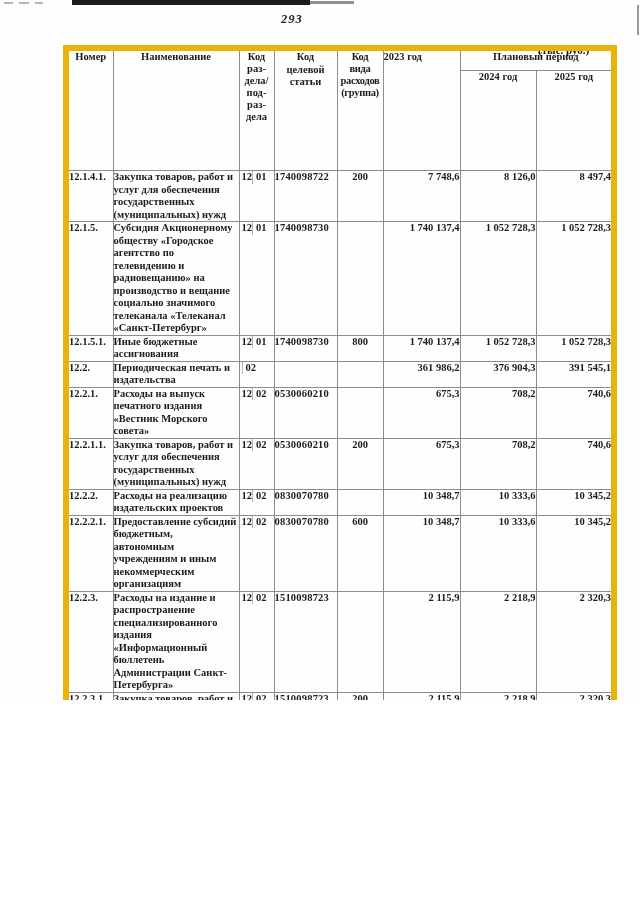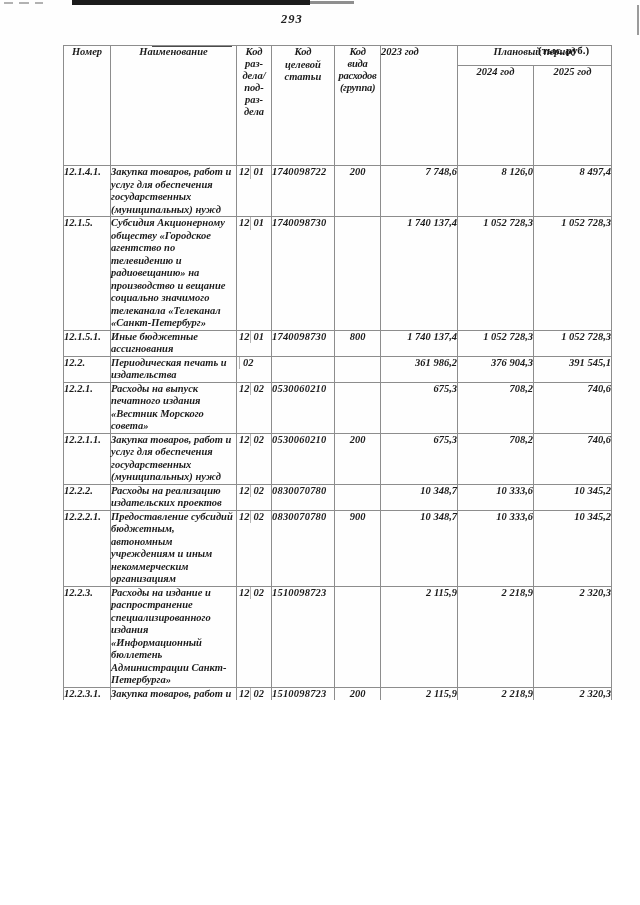--- a/index.html
+++ b/index.html
@@ -9,21 +9,21 @@
           font-size:12.5px;letter-spacing:1px;color:#222;}
   .units{position:absolute;left:538px;top:44px;font-weight:bold;font-size:11px;color:#141414;}
 
   
   .art{position:absolute;}
 
   table.tbl{position:absolute;left:63px;top:45px;border-collapse:collapse;table-layout:fixed;
             font-weight:bold;}
   .tbl th,.tbl td{border:1px solid #8d8d8d;padding:0;vertical-align:top;
                   font-size:10.5px;color:#1b1b1b;}
-  .tbl{border:1px solid #eab308;font-style:italic;}
+  .tbl{border:6px solid #eab308;}
 
   
   .h-plan{height:19px;text-align:center;vertical-align:middle;font-size:11px;
           border-bottom:1px dashed #9a9a9a;}
   .row-years{height:100px;}
   .h-year{text-align:center;padding-top:3px;}
   .h-num{text-align:center;padding-top:28px;}
   .h-name{text-align:center;padding-top:28px;}
   .h-razdel{text-align:center;padding-top:10px;white-space:pre-line;line-height:12px;}
   .h-target{text-align:center;padding-top:13px;white-space:pre-line;line-height:12.5px;}
@@ -227,21 +227,21 @@
 учреждениям и иным
 некоммерческим
 организациям</td>
           <td class="c-razdel">
             <div class="rzwrap">
               <span>12</span>
               <span class="pz">02</span>
             </div>
           </td>
           <td class="c-target">0830070780</td>
-          <td class="c-vid">900</td>
+          <td class="c-vid">600</td>
           <td class="c-val">10 348,7</td>
           <td class="c-val">10 333,6</td>
           <td class="c-val">10 345,2</td>
         </tr>
         <tr>
           <td class="c-num">12.2.3.</td>
           <td class="c-name">Расходы на издание и
 распространение
 специализированного
 издания

